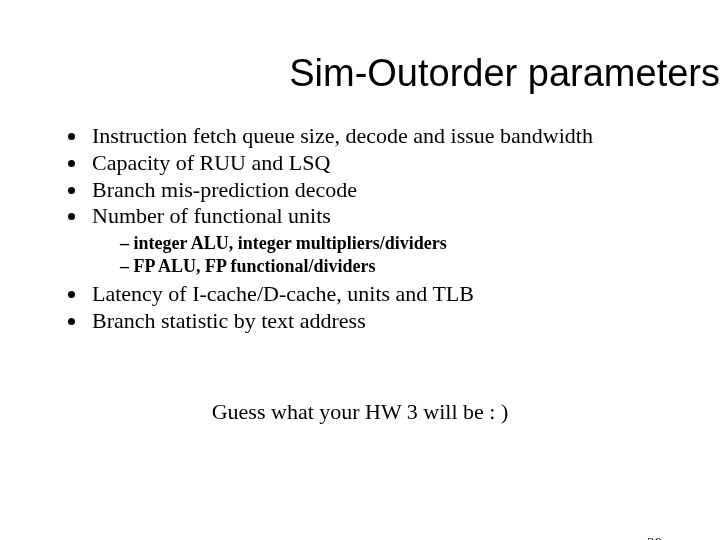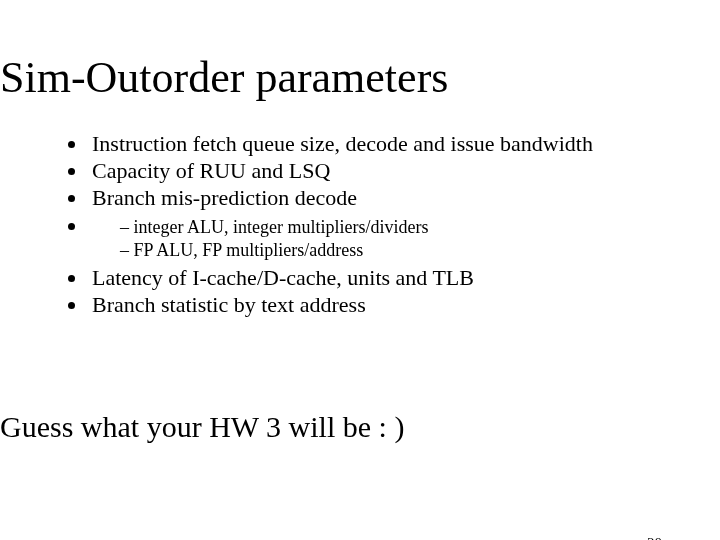--- a/index.html
+++ b/index.html
@@ -12,54 +12,55 @@
     color: #000;
     overflow: hidden;
   }
   .slide {
     position: relative;
     width: 720px;
     height: 540px;
     box-sizing: border-box;
   }
   .title {
-    font-family: Liberation Serif, serif;
-    font-size: 44px;
+    font-family: Liberation Sans, sans-serif;
+    font-size: 38px;
     font-weight: 400;
-    text-align: left;
+    text-align: right;
     margin-top: 52px;
     margin-bottom: 28px;
     letter-spacing: 0px;
   }
   ul.level1 {
     list-style: disc;
     margin: 0 0 0 64px;
     padding: 0 40px 0 24px;
   }
   ul.level1 > li {
     font-size: 22px;
     line-height: 1.22;
     padding-left: 4px;
   }
   ul.level2 {
     list-style: none;
     margin: 2px 0 4px 28px;
     padding: 0;
+    font-weight: bold;
   }
   ul.level2 > li {
     font-size: 18px;
     line-height: 1.25;
   }
   ul.level2 > li::before {
     content: "–  ";
   }
   .closing {
-    font-size: 30px;
-    text-align: left;
-    margin-top: 91px;
+    font-size: 22px;
+    text-align: center;
+    margin-top: 64px;
   }
   .footer-date {
     position: absolute;
     left: 62px;
     bottom: 36px;
     font-size: 15px;
   }
   .footer-num {
     position: absolute;
     right: 58px;
@@ -72,23 +73,24 @@
 
 <div class="slide">
 
   <div class="title">Sim-Outorder parameters</div>
 
   <ul class="level1">
     <li>Instruction fetch queue size, decode and issue bandwidth</li>
     <li>Capacity of RUU and LSQ</li>
     <li>Branch mis-prediction decode</li>
     <li>
+      <span>Number of functional units</span>
       <ul class="level2">
         <li>integer ALU, integer multipliers/dividers</li>
-        <li>FP ALU, FP multipliers/address</li>
+        <li>FP ALU, FP functional/dividers</li>
       </ul>
     </li>
     <li>Latency of I-cache/D-cache, units and TLB</li>
     <li>Branch statistic by text address</li>
   </ul>
 
   <div class="closing">Guess what your HW 3 will be : )</div>
 
   <div class="footer-date">2021-12-21</div>
   <div class="footer-num">20</div>

